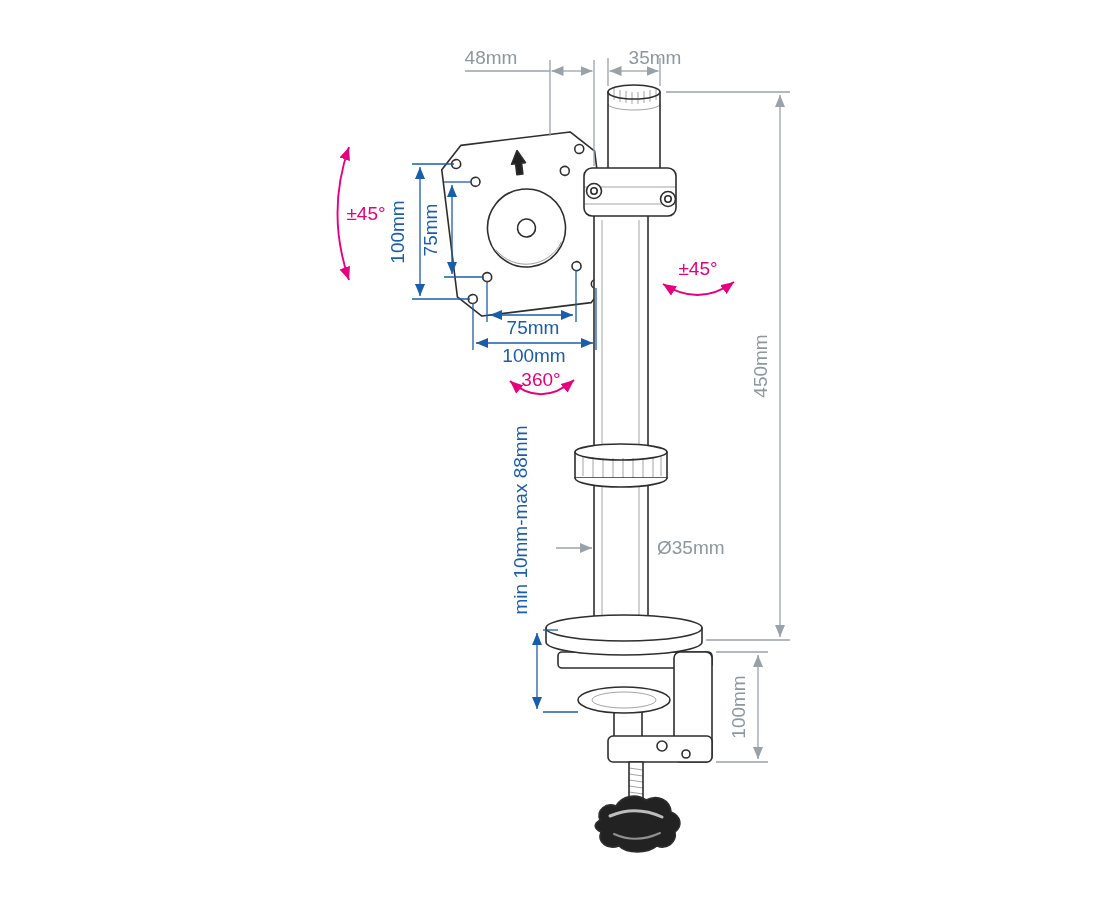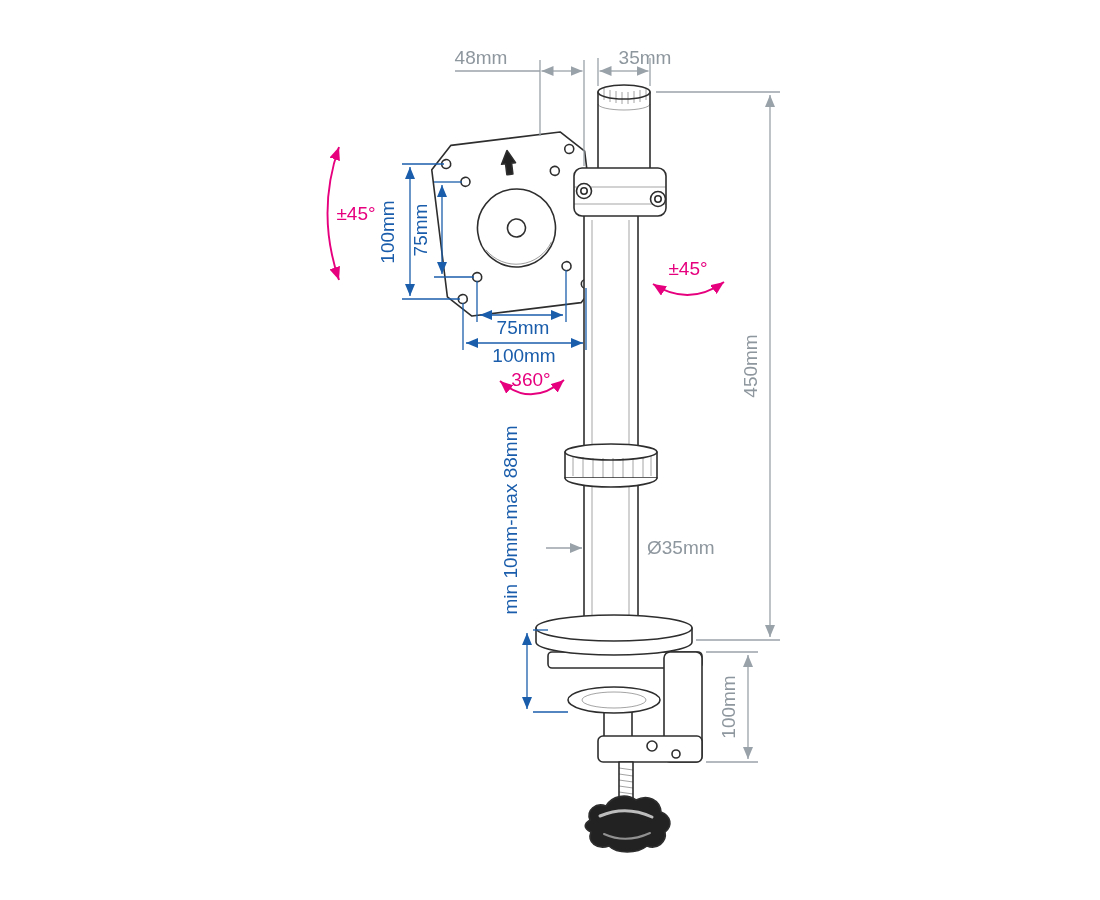--- a/index.html
+++ b/index.html
@@ -1,17 +1,17 @@
 <!DOCTYPE html>
 <html><head>
 <meta charset="utf-8">
 <style>
   html,body{margin:0;padding:0;background:#ffffff;}
   body{font-family:"Liberation Sans", sans-serif;}
-  .stage{position:relative;width:1088px;height:900px;background:#ffffff;overflow:hidden;}
+  .stage{position:relative;width:1088px;height:900px;background:#ffffff;overflow:hidden;padding-left:10px;}
   svg{display:block;}
   
   .part{stroke:#2e2e2e;stroke-width:1.6;fill:#ffffff;stroke-linejoin:round;stroke-linecap:round;}
   .part-dark{stroke:#2e2e2e;stroke-width:1.6;fill:#222222;stroke-linejoin:round;}
   .part-thin{stroke:#2e2e2e;stroke-width:0.8;fill:none;opacity:.55;}
   .hl{stroke:#ffffff;fill:none;stroke-linecap:round;}
   
   .d-gray{stroke:#9aa2a9;stroke-width:1.3;fill:none;}
   .d-blue{stroke:#1a5dab;stroke-width:1.3;fill:none;}
   .d-pink{stroke:#e6007e;stroke-width:1.9;fill:none;}

